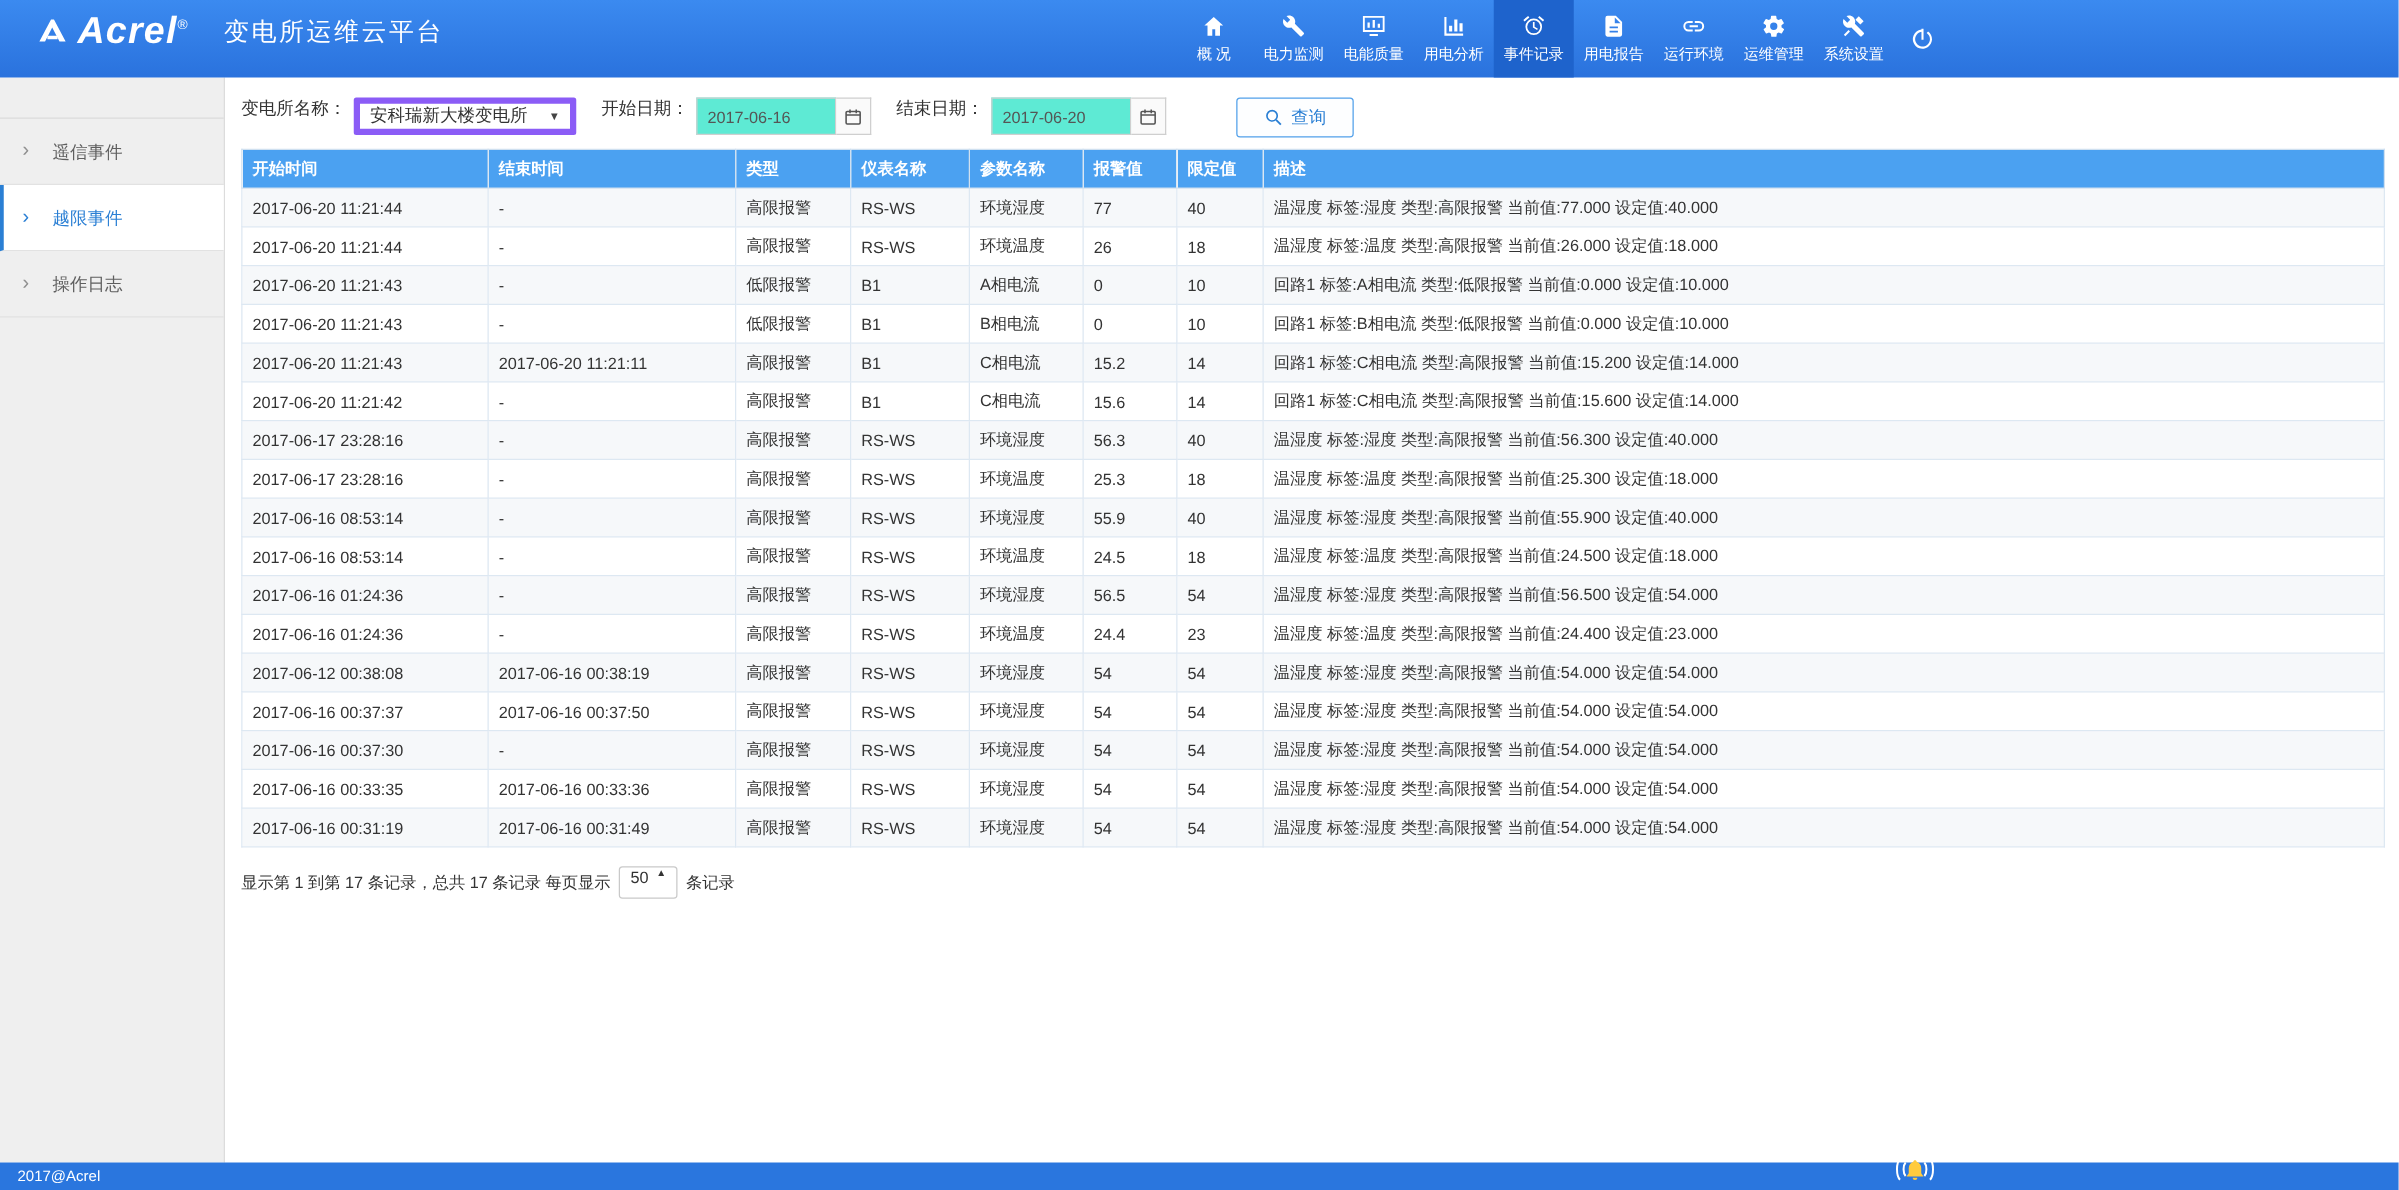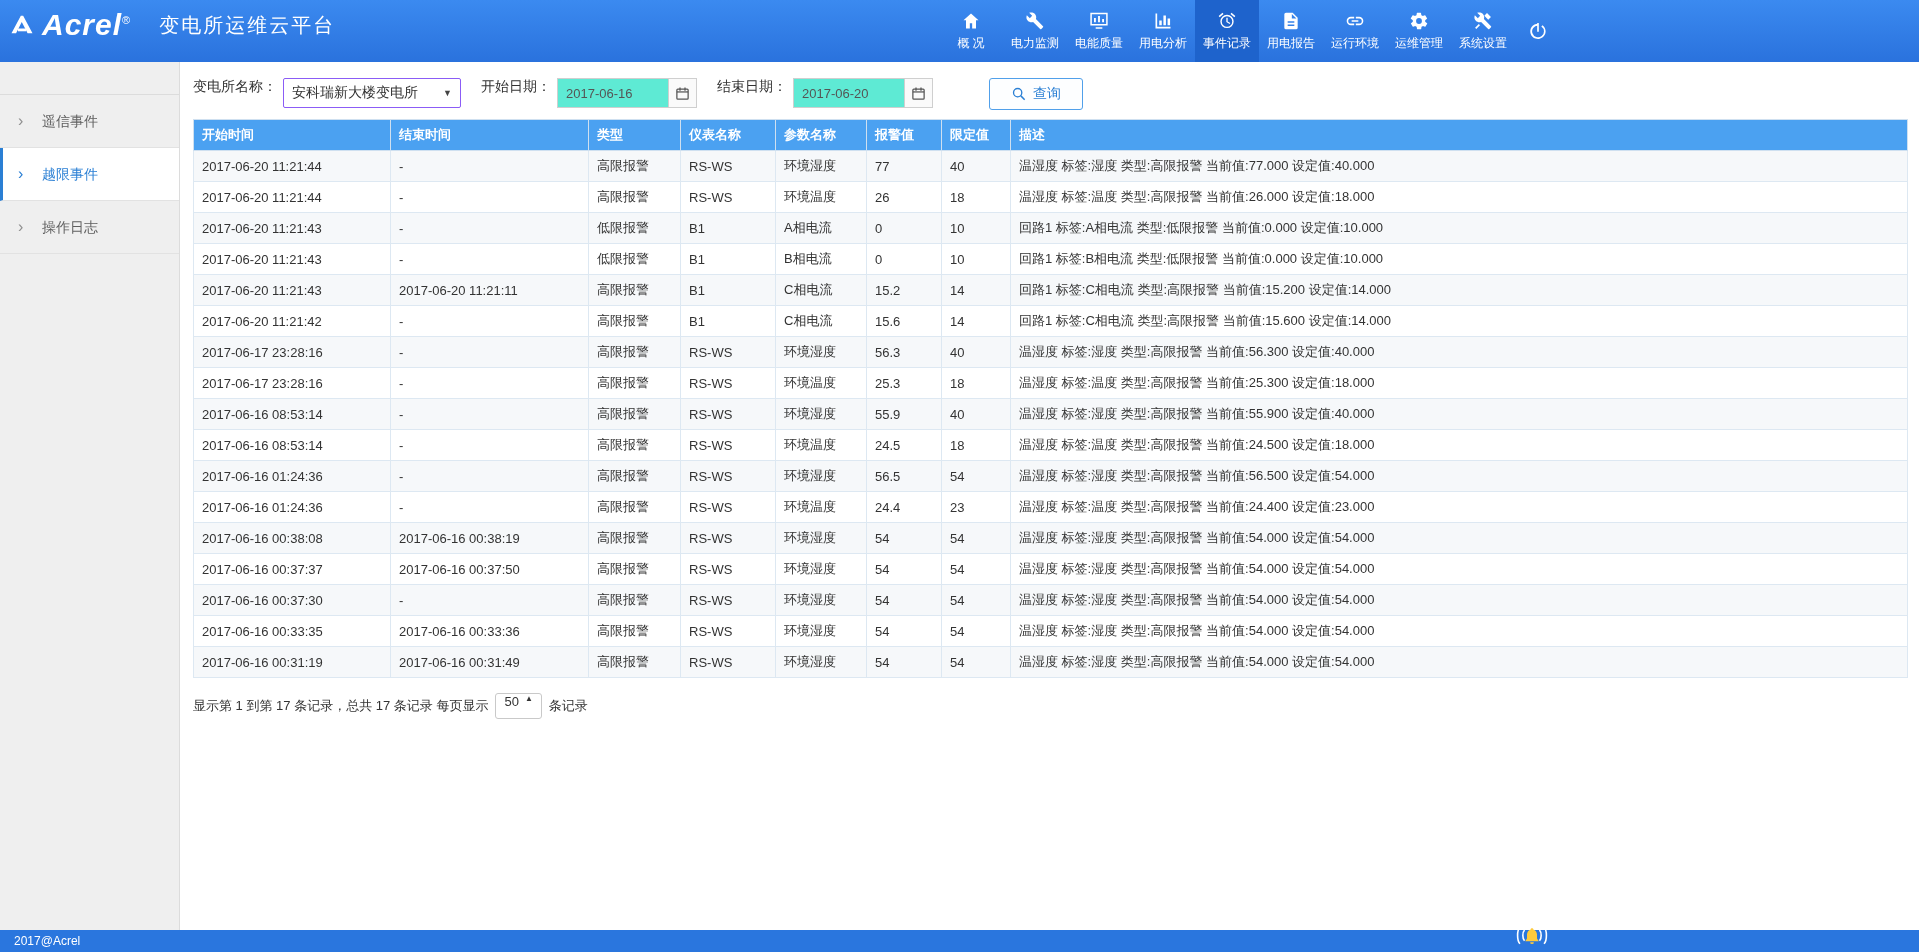--- a/index.html
+++ b/index.html
@@ -2,21 +2,21 @@
 <html><head>
 <meta charset="utf-8">
 <style>
   * { margin:0; padding:0; box-sizing:border-box; }
   html,body { width:1919px; height:952px; overflow:hidden; }
   body { font-family:"Liberation Sans","DejaVu Sans",sans-serif; background:#fff; position:relative; font-size:13px; }
 
   
   .topbar { position:absolute; top:0; left:0; width:1919px; height:62px;
             background:linear-gradient(180deg,#3b8af0 0%,#2a72dd 100%); z-index:5; }
-  .brand { display:flex; align-items:center; height:50px; padding-left:8px; color:#fff; }
+  .brand { display:flex; align-items:center; height:50px; padding-left:28px; color:#fff; }
   .logo-mark { width:28px; height:28px; fill:#fff; margin-right:6px; }
   .logo-text { font-size:30px; font-weight:bold; font-style:italic; letter-spacing:1px; }
   .logo-reg { font-size:11px; vertical-align:super; font-style:normal; font-weight:normal; }
   .app-title { font-size:20px; margin-left:28px; font-style:normal; letter-spacing:2px; }
   .topnav { position:absolute; top:0; right:358px; height:62px; display:flex;font-family:Liberation Serif, serif; }
   .nav-item { width:64px; height:62px; display:flex; flex-direction:column; align-items:center;
               justify-content:center; gap:4px; color:#fff; cursor:pointer; }
   .nav-item.active { background:#1e63cc; }
   .nav-item.power { width:46px; }
   .nav-ic { width:20px; height:20px; fill:#fff; }
@@ -29,21 +29,21 @@
   .side-item { position:relative; height:53px; line-height:52px; padding-left:42px;
                font-size:14px; color:#5f5f5f; border-bottom:1px solid #e2e2e2; cursor:pointer; }
   .side-item .chev { position:absolute; left:18px; top:0; color:#8f8f8f; font-size:16px; }
   .side-item.active { background:#fff; color:#2a7fd4; border-left:3px solid #2a7fd4; padding-left:39px; }
   .side-item.active .chev { color:#2a7fd4; left:15px; }
 
   
   .main { position:absolute; top:62px; left:180px; right:0; bottom:22px; background:#fff; }
   .toolbar { display:flex; align-items:flex-start; margin:16px 12px 9px 13px; font-size:14px; color:#333; }
   .flabel { margin-right:6px; white-space:nowrap; }
-  .select { width:178px; height:30px; border:1px solid #8b5cf6; background:#fff; border-radius:2px;
+  .select { width:178px; height:30px; border:5px solid #8b5cf6; background:#fff; border-radius:2px;
             display:flex; align-items:center; justify-content:space-between; padding:0 8px;
             font-size:14px; color:#333; margin-right:20px; cursor:pointer; }
   .select .caret { font-size:9px; color:#444; }
   .dategroup { display:flex; margin-right:20px; }
   .dateinput { width:112px; height:30px; border:1px solid #cfcfcf; background:#5eead4;
                font-size:13px; color:#555; padding:0 8px; font-family:inherit; }
   .calbtn { width:28px; height:30px; border:1px solid #cfcfcf; border-left:none; background:#fafafa;
             display:flex; align-items:center; justify-content:center; cursor:pointer; }
   .calbtn svg { width:15px; height:15px; }
   .querybtn { margin-left:36px; width:94px; height:32px; border:1px solid #51a0ea; background:#fdfeff;
@@ -335,21 +335,21 @@
             <td>2017-06-16 01:24:36</td>
             <td>-</td>
             <td>高限报警</td>
             <td>RS-WS</td>
             <td>环境温度</td>
             <td>24.4</td>
             <td>23</td>
             <td>温湿度 标签:温度 类型:高限报警 当前值:24.400 设定值:23.000</td>
           </tr>
           <tr>
-            <td>2017-06-16 00:38:08</td>
+            <td>2017-06-12 00:38:08</td>
             <td>2017-06-16 00:38:19</td>
             <td>高限报警</td>
             <td>RS-WS</td>
             <td>环境湿度</td>
             <td>54</td>
             <td>54</td>
             <td>温湿度 标签:湿度 类型:高限报警 当前值:54.000 设定值:54.000</td>
           </tr>
           <tr>
             <td>2017-06-16 00:37:37</td>

